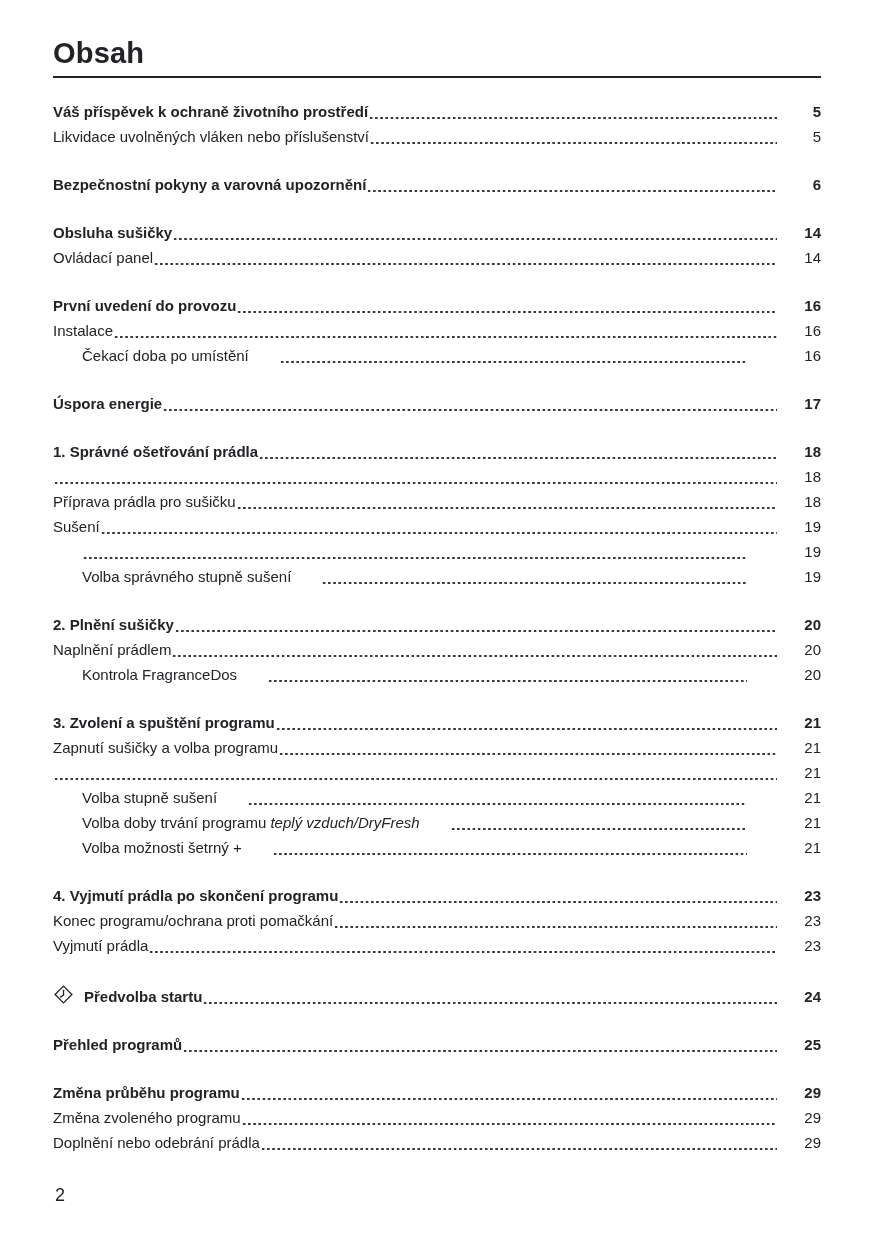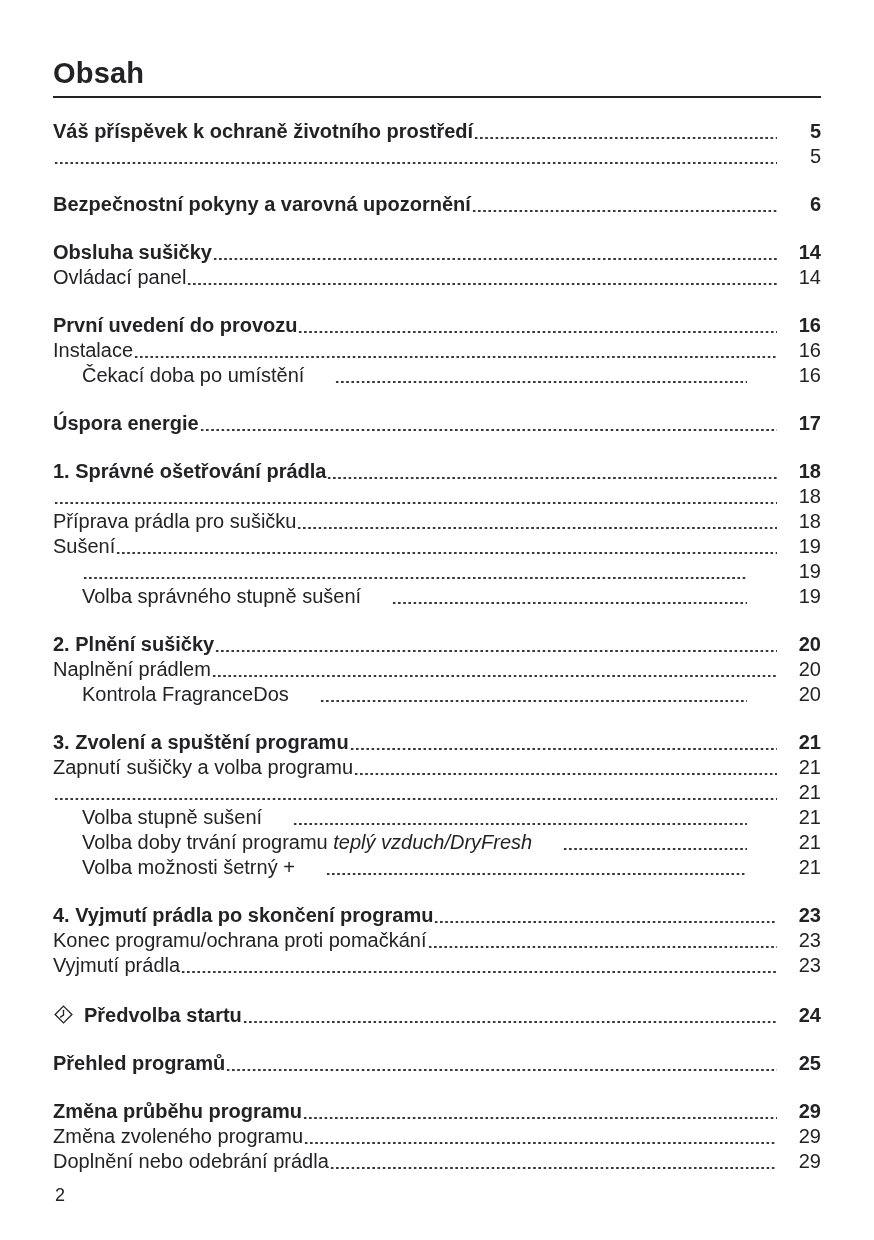--- a/index.html
+++ b/index.html
@@ -6,42 +6,42 @@
   body {
     width: 874px; height: 1240px;
     background: #ffffff;
     color: #232327;
     font-family: "Liberation Sans", "DejaVu Sans", sans-serif;
     position: relative;
     overflow: hidden;
   }
   .content {
     position: absolute;
-    left: 53px; top: 56px;
+    left: 53px; top: 36px;
     width: 768px;
   }
   .doc-title {
     font-size: 29px;
     font-weight: bold;
     margin: 0;
     line-height: 34px;
     letter-spacing: 0.2px;
   }
   .title-rule {
     border: none;
     border-top: 2px solid #232327;
     margin: 6px 0 0 0;
   }
   .toc {
     margin-top: 21px;
   }
   .toc-row {
     display: flex;
     align-items: baseline;
-    font-size: 20px;
+    font-size: 15px;
     line-height: 25px;
     white-space: nowrap;
     justify-content: flex-end;
   }
   .toc-row.bold { font-weight: bold; margin-top: 23px; }
   .toc .toc-row:first-child { margin-top: 0; }
   .toc-row.indent { padding-left: 29px; gap: 30px; }
   .toc-row .label { flex: 0 0 auto; }
   .toc-row .label i { font-style: italic; font-weight: normal; }
   .dots {
@@ -80,20 +80,21 @@
 <div class="content">
   <h1 class="doc-title">Obsah</h1>
   <hr class="title-rule">
   <div class="toc" id="toc">
       <div class="toc-row bold">
         <span class="label"><span>Váš příspěvek k ochraně životního prostředí</span></span>
         <span class="dots"></span>
         <span class="page-num">5</span>
       </div>
       <div class="toc-row">
+        <span class="label"><span>Likvidace uvolněných vláken nebo příslušenství</span></span>
         <span class="dots"></span>
         <span class="page-num">5</span>
       </div>
       <div class="toc-row bold">
         <span class="label"><span>Bezpečnostní pokyny a varovná upozornění</span></span>
         <span class="dots"></span>
         <span class="page-num">6</span>
       </div>
       <div class="toc-row bold">
         <span class="label"><span>Obsluha sušičky</span></span>

